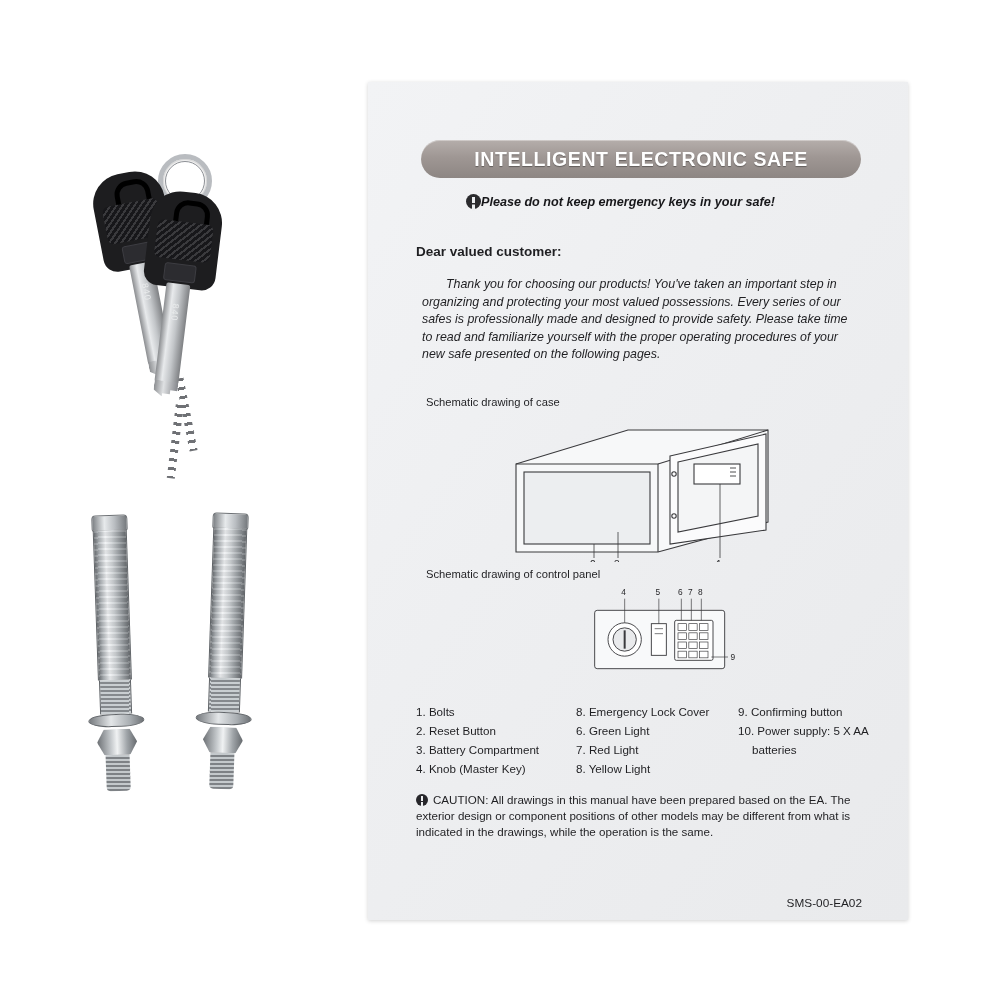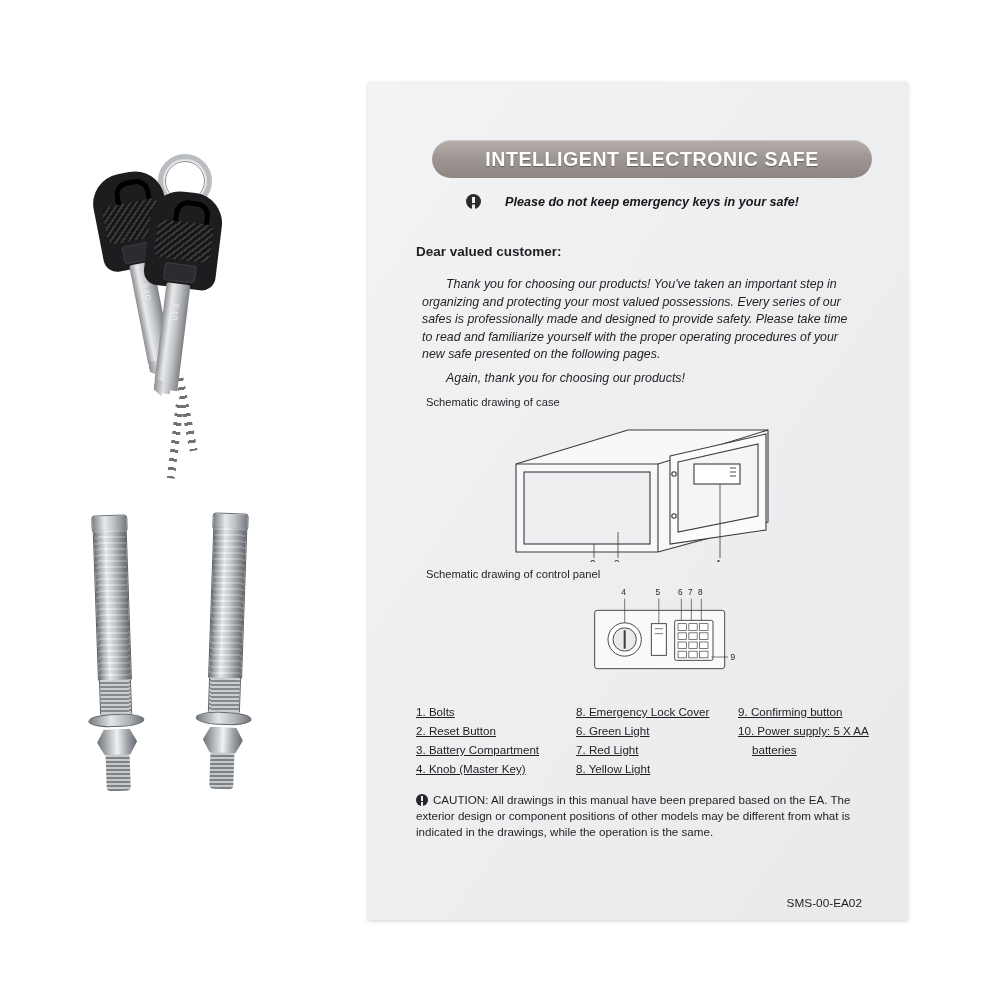--- a/index.html
+++ b/index.html
@@ -221,21 +221,21 @@
     width: 540px;
     height: 838px;
     background: linear-gradient(125deg, #f2f3f5 0%, #eeeff1 40%, #e9eaec 100%);
     box-shadow: 0 1px 4px rgba(0,0,0,0.18);
     color: #1f1f22;
     padding: 0;
     box-sizing: border-box;
   }
   .banner {
     position: absolute;
-    left: 64px;
+    left: 53px;
     top: 58px;
     width: 440px;
     height: 38px;
     background: linear-gradient(to bottom, #b5aeab 0%, #9f9794 45%, #8d8683 100%);
     border-radius: 19px;
     box-shadow: inset 0 1px 0 rgba(255,255,255,.35);
   }
   .banner span {
     display: block;
     text-align: center;
@@ -246,21 +246,21 @@
     color: #ffffff;
     text-shadow: 0 1px 1px rgba(0,0,0,.35);
   }
   .warn-line {
     position: absolute;
     left: 98px;
     top: 112px;
     width: 400px;
     display: flex;
     align-items: center;
-    gap: 24px;
+    gap: 0;
   }
   .excl-icon {
     width: 15px;
     height: 15px;
     border-radius: 50%;
     background: #2b2b2e;
     position: relative;
     flex: 0 0 auto;
   }
   .excl-icon:after {
@@ -329,21 +329,21 @@
     top: 620px;
     width: 462px;
     display: flex;
     font-size: 11.6px;
     line-height: 19px;
   }
   .legend-col { flex: 0 0 auto; }
   .legend-col:nth-child(1) { width: 160px; }
   .legend-col:nth-child(2) { width: 162px; }
   .legend-col:nth-child(3) { width: 140px; }
-  .legend-col div { white-space: nowrap; text-decoration: underline; }
+  .legend-col div { white-space: nowrap; }
   .legend-col .wrap2 { padding-left: 14px; white-space: nowrap; }
 
   .caution {
     position: absolute;
     left: 48px;
     top: 710px;
     width: 464px;
     font-size: 11.6px;
     line-height: 16px;
   }
@@ -428,21 +428,20 @@
 
   <div class="warn-line">
     <div class="excl-icon"></div>
     <span>Please do not keep emergency keys in your safe!</span>
   </div>
 
   <div class="dear">Dear valued customer:</div>
 
   <div class="body-copy">
     <p>Thank you for choosing our products! You've taken an important step in organizing and protecting your most valued possessions. Every series of our safes is professionally made and designed to provide safety. Please take time to read and familiarize yourself with the proper operating procedures of your new safe presented on the following pages.</p>
-    <p>Again, thank you for choosing our products!</p>
   </div>
 
   <div class="cap-label" id="cap-case">Schematic drawing of case</div>
 
   <svg id="case-fig" viewBox="0 0 350 150">
     <g fill="none" stroke="#3a3a3d" stroke-width="1.1">
 
       <polygon points="18,52 130,18 270,18 270,110 160,140 18,140" fill="#f7f8f9"></polygon>
       <polyline points="18,52 160,52 160,140"></polyline>
       <polyline points="160,52 270,18"></polyline>

